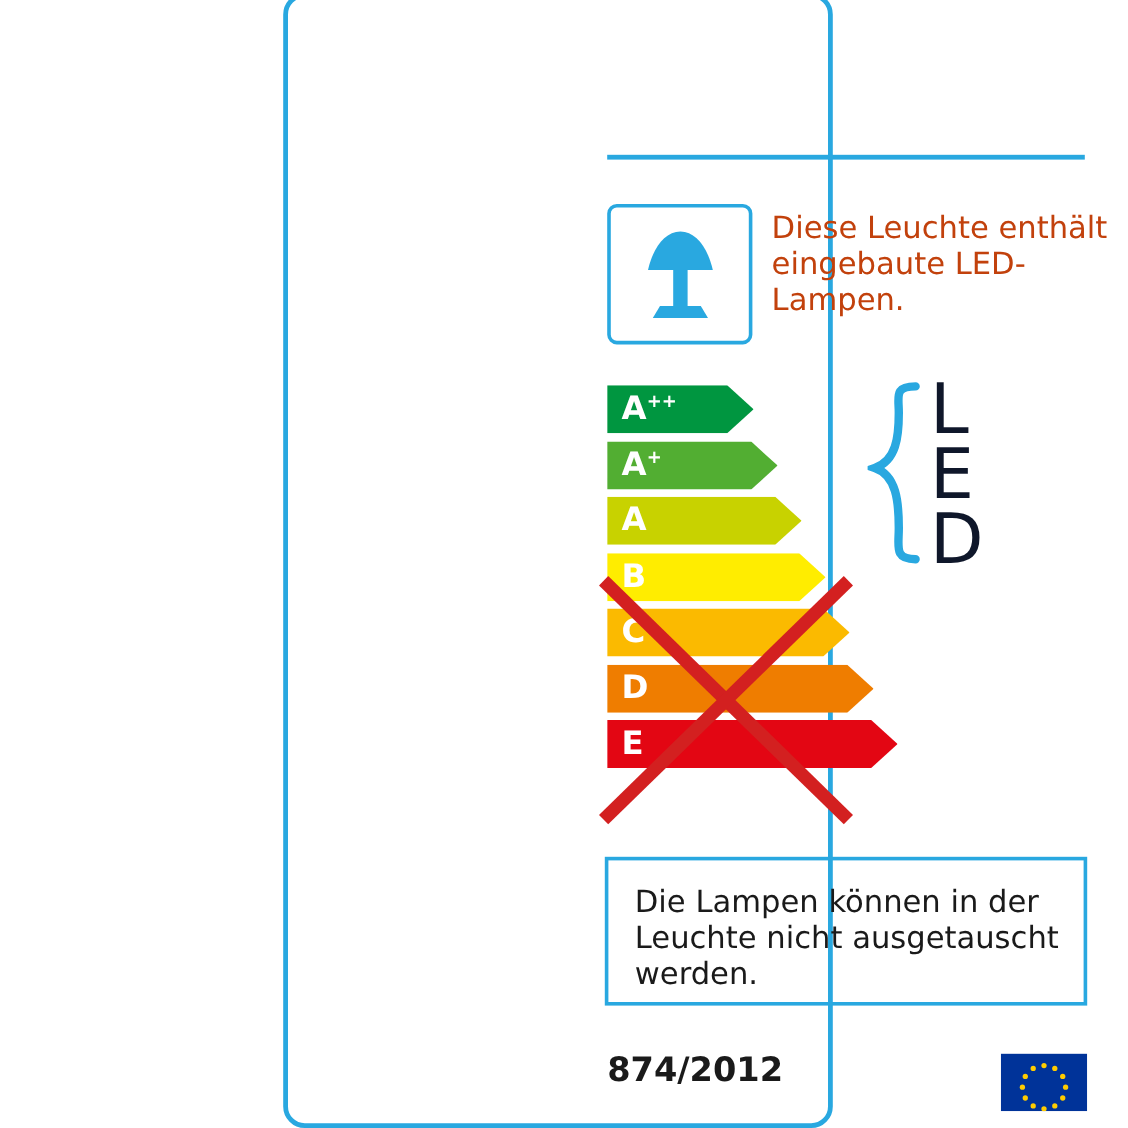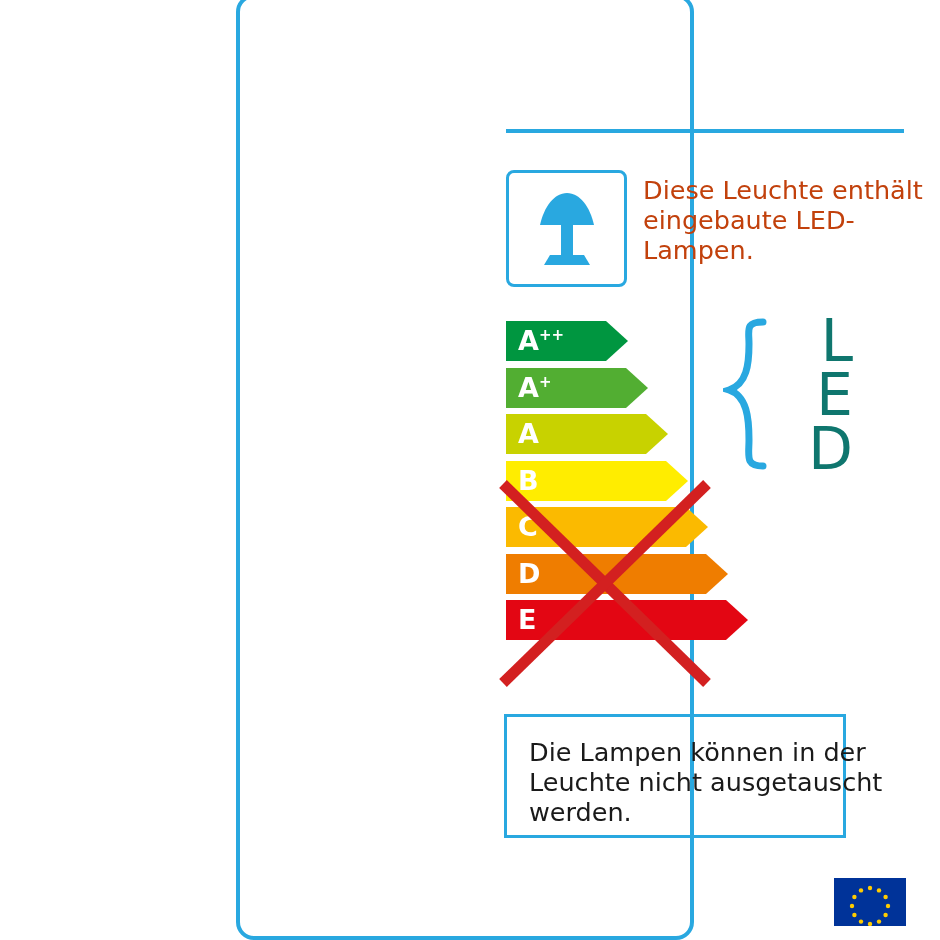--- a/index.html
+++ b/index.html
@@ -112,32 +112,31 @@
     top: 320px;
     width: 130px;
     height: 155px;
   }
   #led-letters {
     position: absolute;
     left: 52px;
     top: -4px;
     font-size: 58px;
     line-height: 54px;
-    color: #0f766e;
+    color: #0f172a;
     letter-spacing: 0px;
     font-family: "DejaVu Sans", "Liberation Sans", sans-serif;
-    text-align: right;
   }
 
   
   #note-box {
     position: absolute;
     left: 264px;
     top: 716px;
-    width: 342px;
+    width: 402px;
     height: 124px;
     border: 3px solid #29a8e0;
     box-sizing: border-box;
   }
   #note-text {
     position: absolute;
     left: 22px;
     top: 20px;
     width: 360px;
     font-size: 25.5px;
@@ -264,20 +263,21 @@
     </span>
     <div id="led-letters">L
 E
 D</div>
   </div>
 
   <div id="note-box">
     <div id="note-text">Die Lampen können in der Leuchte nicht ausgetauscht werden.</div>
   </div>
 
+  <div id="regulation">874/2012</div>
 
   <span id="eu-flag">
     <svg width="72" height="48" viewBox="0 0 72 48" aria-hidden="true">
       <rect x="0" y="0" width="72" height="48" fill="#003399"></rect>
       <g fill="#ffcc00">
         <circle cx="36" cy="10" r="2.2"></circle>
         <circle cx="45" cy="12.4" r="2.2"></circle>
         <circle cx="51.6" cy="19" r="2.2"></circle>
         <circle cx="54" cy="28" r="2.2"></circle>
         <circle cx="51.6" cy="37" r="2.2"></circle>

